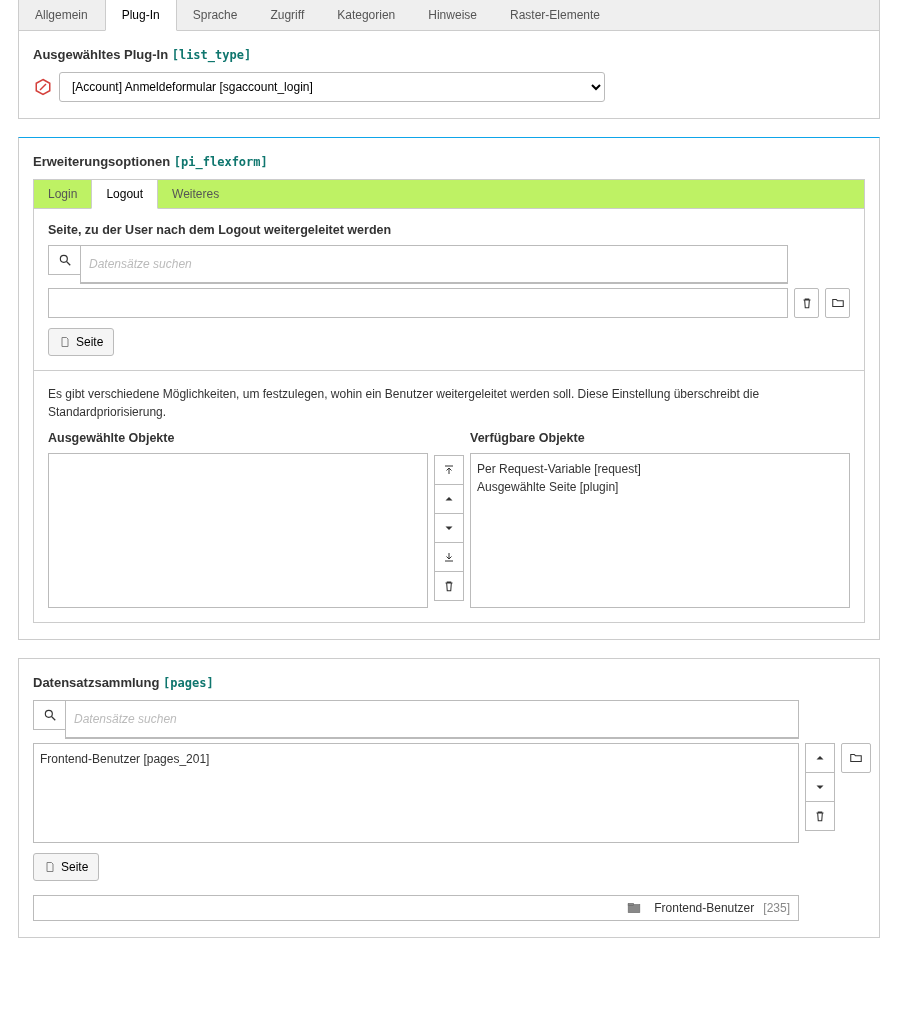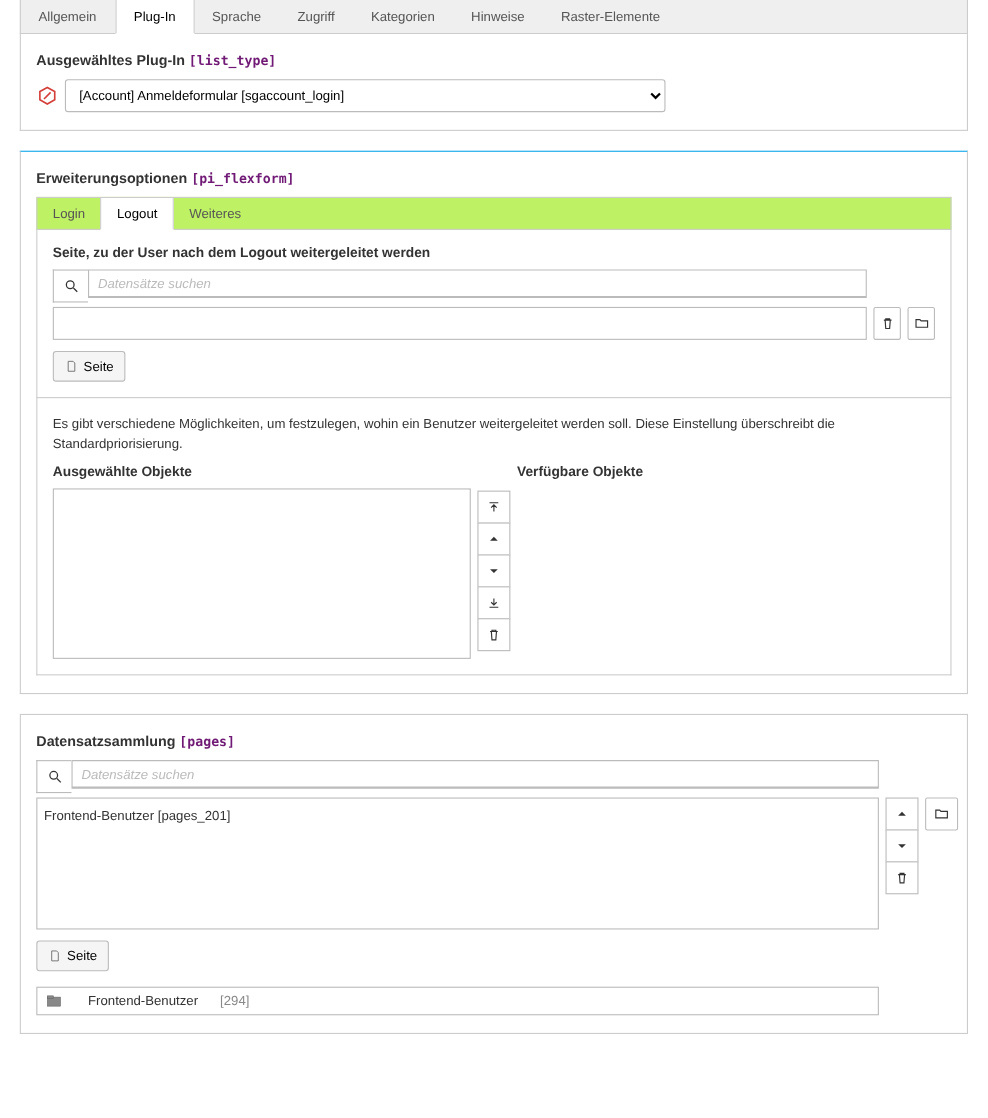--- a/index.html
+++ b/index.html
@@ -43,21 +43,21 @@
   .panel + .panel {
     margin-top: 18px;
     border-top: 1px solid #ccc;
   }
   .section-title {
     font-weight: bold;
     font-size: 13px;
     margin-bottom: 10px;
   }
   .tech-key {
-    color: #701a75;
+    color: #0f766e;
     font-family: monospace;
     font-size: 12px;
     font-weight: bold;
   }
   .plugin-row {
     display: flex;
     align-items: center;
     gap: 6px;
   }
   .plugin-icon {
@@ -114,21 +114,21 @@
     height: 30px;
     border: 1px solid #bbb;
     border-right: none;
     display: flex;
     align-items: center;
     justify-content: center;
     background: #fff;
   }
   .search-input {
     flex: 1;
-    height: 26px;
+    height: 39px;
     border: 1px solid #bbb;
     border-bottom: 2px solid #bbb;
     padding: 0 8px;
     font-size: 12px;
     font-style: italic;
     color: #999;
   }
   .search-input::placeholder { color: #bbb; font-style: italic; }
   .value-row {
     display: flex;
@@ -194,21 +194,21 @@
     display: flex;
     flex-direction: column;
     gap: 0;
   }
   .list-controls .icon-btn {
     border-radius: 0;
     margin-bottom: -1px;
   }
   .record-list-box {
     width: 100%;
-    height: 120px;
+    height: 100px;
     border: 1px solid #bbb;
     background: #fff;
     font-size: 12px;
     padding: 6px;
     overflow-y: auto;
   }
   .record-row {
     display: flex;
     gap: 6px;
     margin-bottom: 10px;
@@ -218,22 +218,23 @@
     flex-direction: column;
     gap: 0;
   }
   .record-side .icon-btn { margin-bottom: -1px; border-radius: 0; }
   .ref-box {
     border: 1px solid #bbb;
     padding: 5px 8px;
     font-size: 12px;
     display: flex;
     align-items: center;
-    gap: 24px;
-    background: #fff;
+    gap: 13px;
+    background: #fff;
+    justify-content: flex-end;
   }
   .ref-id { color: #888; }
   svg { display: block; }
   .sep { height: 18px; }
 </style>
 </head>
 <body>
 
 <div class="tabs-main">
   <div class="tab-main">Allgemein</div>
@@ -334,20 +335,24 @@
             </svg>
         </button>
         <button class="icon-btn">
           <svg width="14" height="14" viewBox="0 0 24 24">
               <path d="M6 7h12M9 7V5h6v2M8 7l1 13h6l1-13" fill="none" stroke="#333" stroke-width="1.8"></path>
             </svg>
         </button>
       </div>
       <div class="list-col">
         <div class="field-label">Verfügbare Objekte</div>
+        <div class="list-box">
+          <div class="list-item">Per Request-Variable [request]</div>
+          <div class="list-item">Ausgewählte Seite [plugin]</div>
+        </div>
       </div>
     </div>
   </div>
 </div>
 
 <div class="sep"></div>
 
 <div class="panel" style="border-top:1px solid #ccc;">
   <div class="section-title">
     <span>Datensatzsammlung </span><span class="tech-key">[pages]</span>
@@ -400,15 +405,15 @@
   <div style="height:14px;"></div>
 
   <div class="ref-box" style="width:766px;">
     <span>
       <svg width="14" height="12" viewBox="0 0 24 20">
           <rect x="2" y="4" width="20" height="14" fill="#888" stroke="#666"></rect>
           <rect x="2" y="2" width="9" height="4" fill="#888" stroke="#666"></rect>
         </svg>
     </span>
     <span>Frontend-Benutzer </span>
-    <span class="ref-id" style="margin-left:-4px;">[294]</span>
+    <span class="ref-id" style="margin-left:-4px;">[235]</span>
   </div>
 </div>
 
 </body></html>

